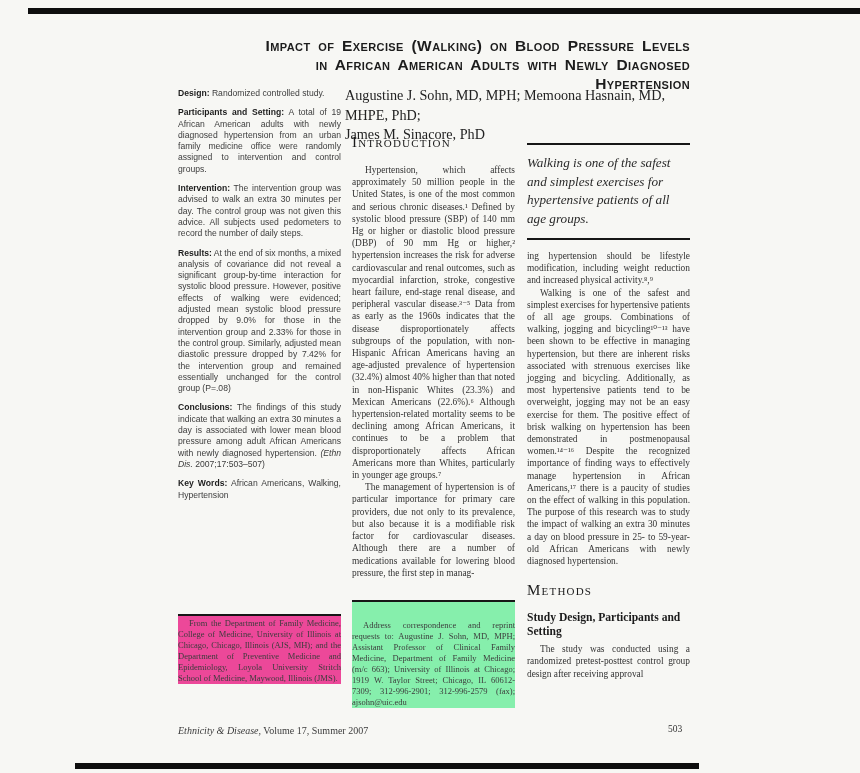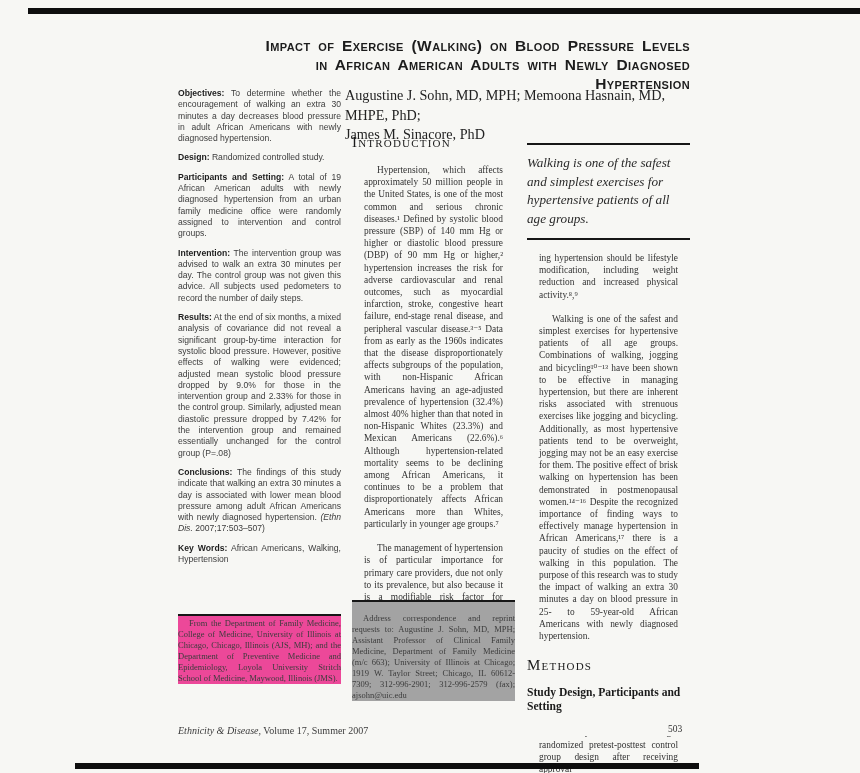--- a/index.html
+++ b/index.html
@@ -23,25 +23,25 @@
   .ital{font-style:italic;}
 
   .affil{position:absolute;left:178px;top:614px;width:163px;background:#ec4899;
          border-top:2px solid #161616;padding-top:2px;font-size:8.5px;line-height:11px;
          text-align:justify;text-indent:11px;color:#3c3c3c;z-index:3;}
 
   .col-mid{position:absolute;left:352px;top:134px;width:163px;height:466px;overflow:hidden;}
   .section-heading{font-variant:small-caps;font-weight:400;font-size:15px;
                    letter-spacing:1.2px;color:#1b1b1b;margin:0 0 13px 0;}
   .body-text{font-size:9.4px;line-height:12.2px;text-align:justify;color:#333;}
-  .body-text p{margin:12px;}
+  .body-text p{margin:0;}
   .body-text p.indent{text-indent:13px;}
 
-  .corr{position:absolute;left:352px;top:600px;width:163px;background:#a3a3a3;
-        border-top:2.5px solid #161616;padding-top:11px;font-size:8.5px;line-height:11px;
+  .corr{position:absolute;left:352px;top:600px;width:163px;background:#86efac;
+        border-top:2.5px solid #161616;padding-top:18px;font-size:8.5px;line-height:11px;
         text-align:justify;text-indent:11px;color:#3c3c3c;z-index:3;}
 
   .col-right{position:absolute;left:527px;top:143px;width:163px;}
   .pull-quote{border-top:2.5px solid #161616;border-bottom:2.5px solid #161616;
               padding:9px 0 10px 0;margin:0 0 10px 0;font-style:italic;font-size:13.2px;
               line-height:18.5px;color:#2a2a2a;}
   .methods-heading{margin:15px 0 12px 0;}
   .sub-heading{font-size:11.6px;font-weight:700;line-height:14px;color:#1b1b1b;margin:0 0 4px 0;}
 
   .footer{position:absolute;left:178px;top:725px;width:510px;text-align:left;
@@ -59,24 +59,20 @@
     <div>Impact of Exercise (Walking) on Blood Pressure Levels</div>
     <div>in African American Adults with Newly Diagnosed Hypertension</div>
   </div>
 
   <div class="authors">
     <div>Augustine J. Sohn, MD, MPH; Memoona Hasnain, MD, MHPE, PhD;</div>
     <div>James M. Sinacore, PhD</div>
   </div>
 
   <div class="col-abstract">
-    <p>
-      <b>Objectives:</b>
-      <span>To determine whether the encouragement of walking an extra 30 minutes a day decreases blood pressure in adult African Americans with newly diagnosed hypertension.</span>
-    </p>
     <p>
       <b>Design:</b>
       <span>Randomized controlled study.</span>
     </p>
     <p>
       <b>Participants and Setting:</b>
       <span>A total of 19 African American adults with newly diagnosed hypertension from an urban family medicine office were randomly assigned to intervention and control groups.</span>
     </p>
     <p>
       <b>Intervention:</b>

